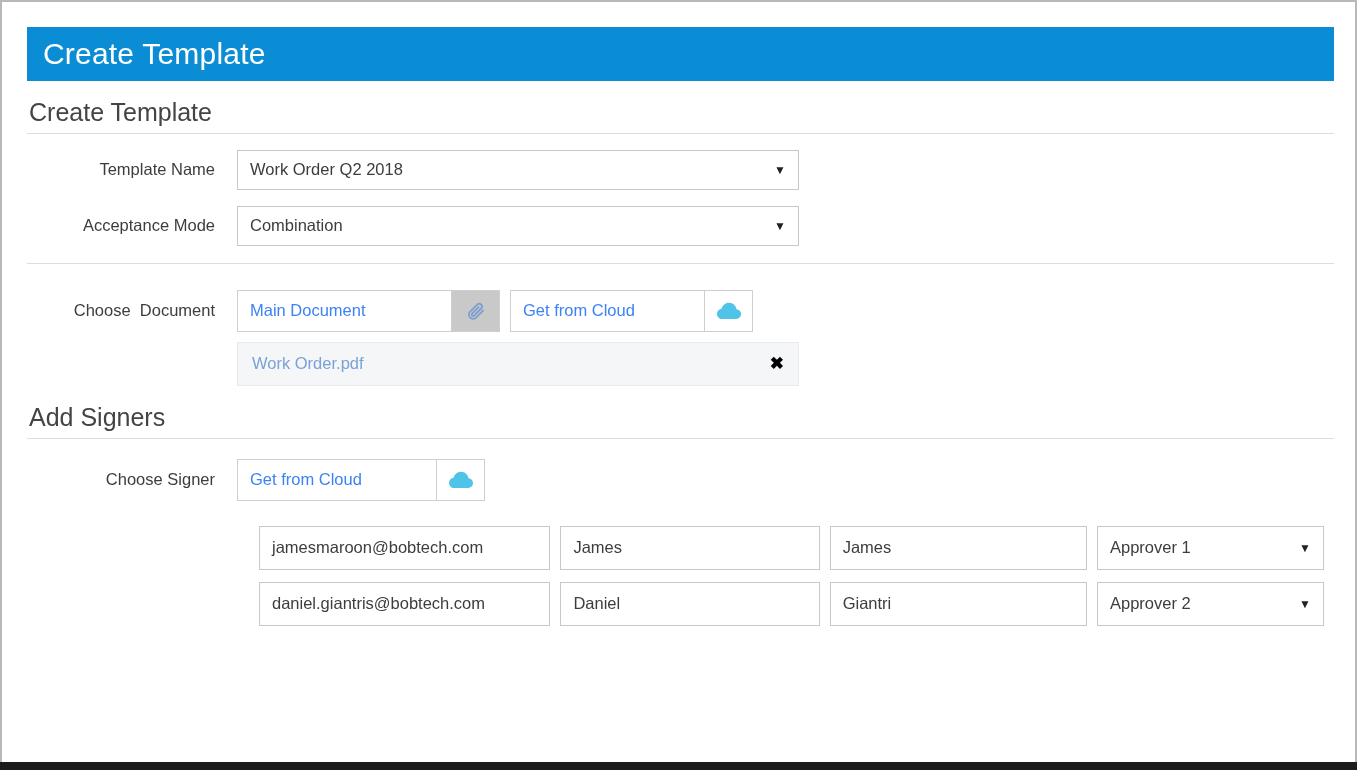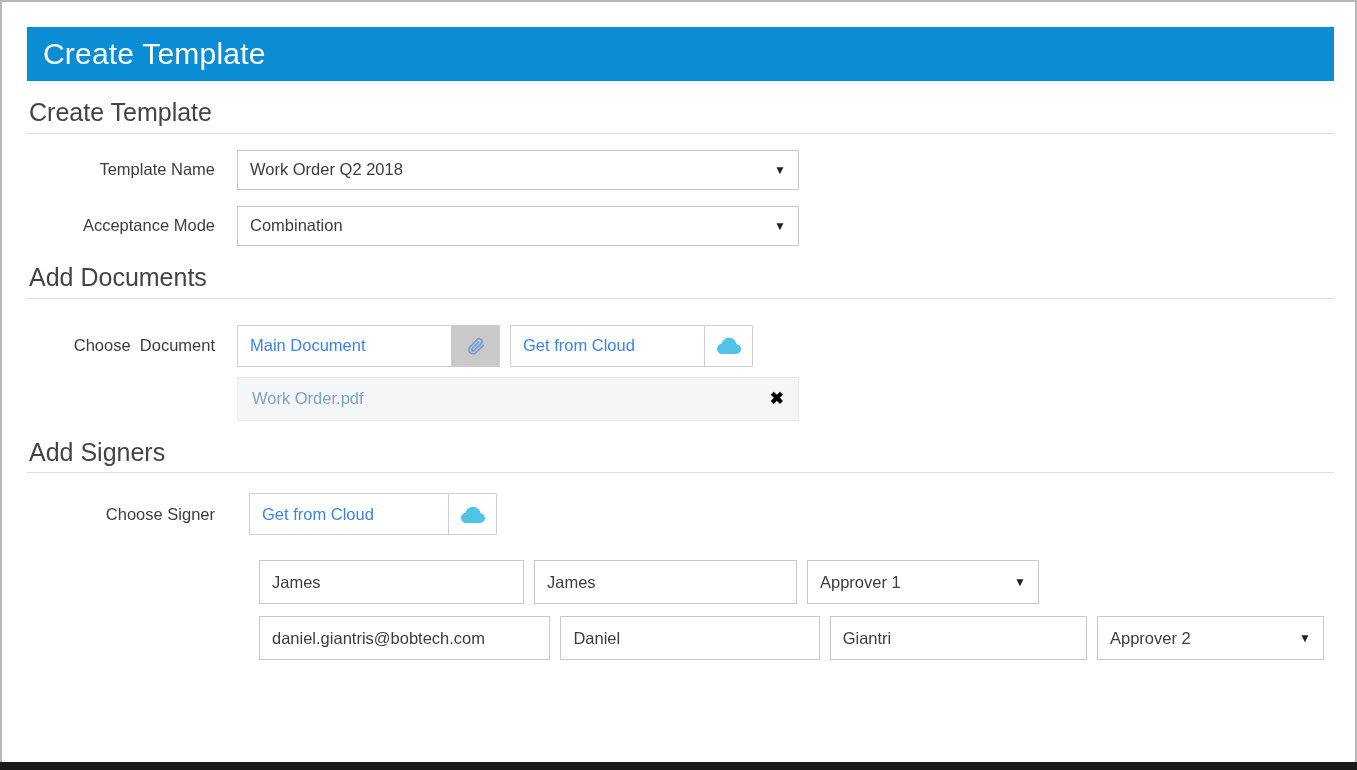--- a/index.html
+++ b/index.html
@@ -237,21 +237,20 @@
       <div class="row">
         <div class="row-label">Acceptance Mode</div>
         <div class="field select w-select-main">
           <span>Combination</span>
           <span class="caret">▼</span>
         </div>
       </div>
     </div>
 
     <div class="section">
-      <div class="section-title">Add Documents</div>
       <div class="section-rule"></div>
 
       <div class="row" style="margin-top:26px;">
         <div class="row-label">Choose  Document</div>
 
         <div class="btn-group">
           <div class="txtpart w-main-doc">Main Document</div>
           <div class="iconpart gray">
             <svg class="icon-svg" width="20" height="20" viewBox="0 0 24 24" fill="none" stroke="#7c9fd0" stroke-width="2.2" stroke-linecap="round" stroke-linejoin="round">
               <path d="M20.5 11.5l-8.4 8.4a5 5 0 0 1-7.1-7.1l8.5-8.5a3.3 3.3 0 0 1 4.7 4.7l-8.5 8.5a1.7 1.7 0 0 1-2.4-2.4l7.8-7.8"></path>
@@ -277,33 +276,36 @@
             <span class="file-remove">✖</span>
           </div>
         </div>
       </div>
     </div>
 
     <div class="section">
       <div class="section-title">Add Signers</div>
       <div class="section-rule"></div>
 
-      <div class="row" style="margin-top:20px;gap:12px;">
+      <div class="row" style="margin-top:20px;">
         <div class="row-label">Choose Signer</div>
         <div class="btn-group">
           <div class="txtpart w-signer-cloud">Get from Cloud</div>
           <div class="iconpart white">
             <svg class="icon-svg" width="26" height="19" viewBox="0 0 26 19" fill="#4fc3e8">
               <path d="M20.2 18H6.3C3.3 18 1 15.7 1 12.9c0-2.6 2-4.8 4.6-5.1C6.3 4.3 9.4 1.7 13 1.7c3.9 0 7.1 2.9 7.5 6.6 2.6.1 4.5 2.2 4.5 4.8 0 2.7-2.2 4.9-4.8 4.9z"></path>
             </svg>
           </div>
         </div>
       </div>
 
       <div class="signer-row" style="margin-top:25px;">
+        <div class="cell cell-email">
+          <span>jamesmaroon@bobtech.com</span>
+        </div>
         <div class="cell cell-first">
           <span>James</span>
         </div>
         <div class="cell cell-last">
           <span>James</span>
         </div>
         <div class="cell cell-role">
           <span>Approver 1</span>
           <span class="caret">▼</span>
         </div>

